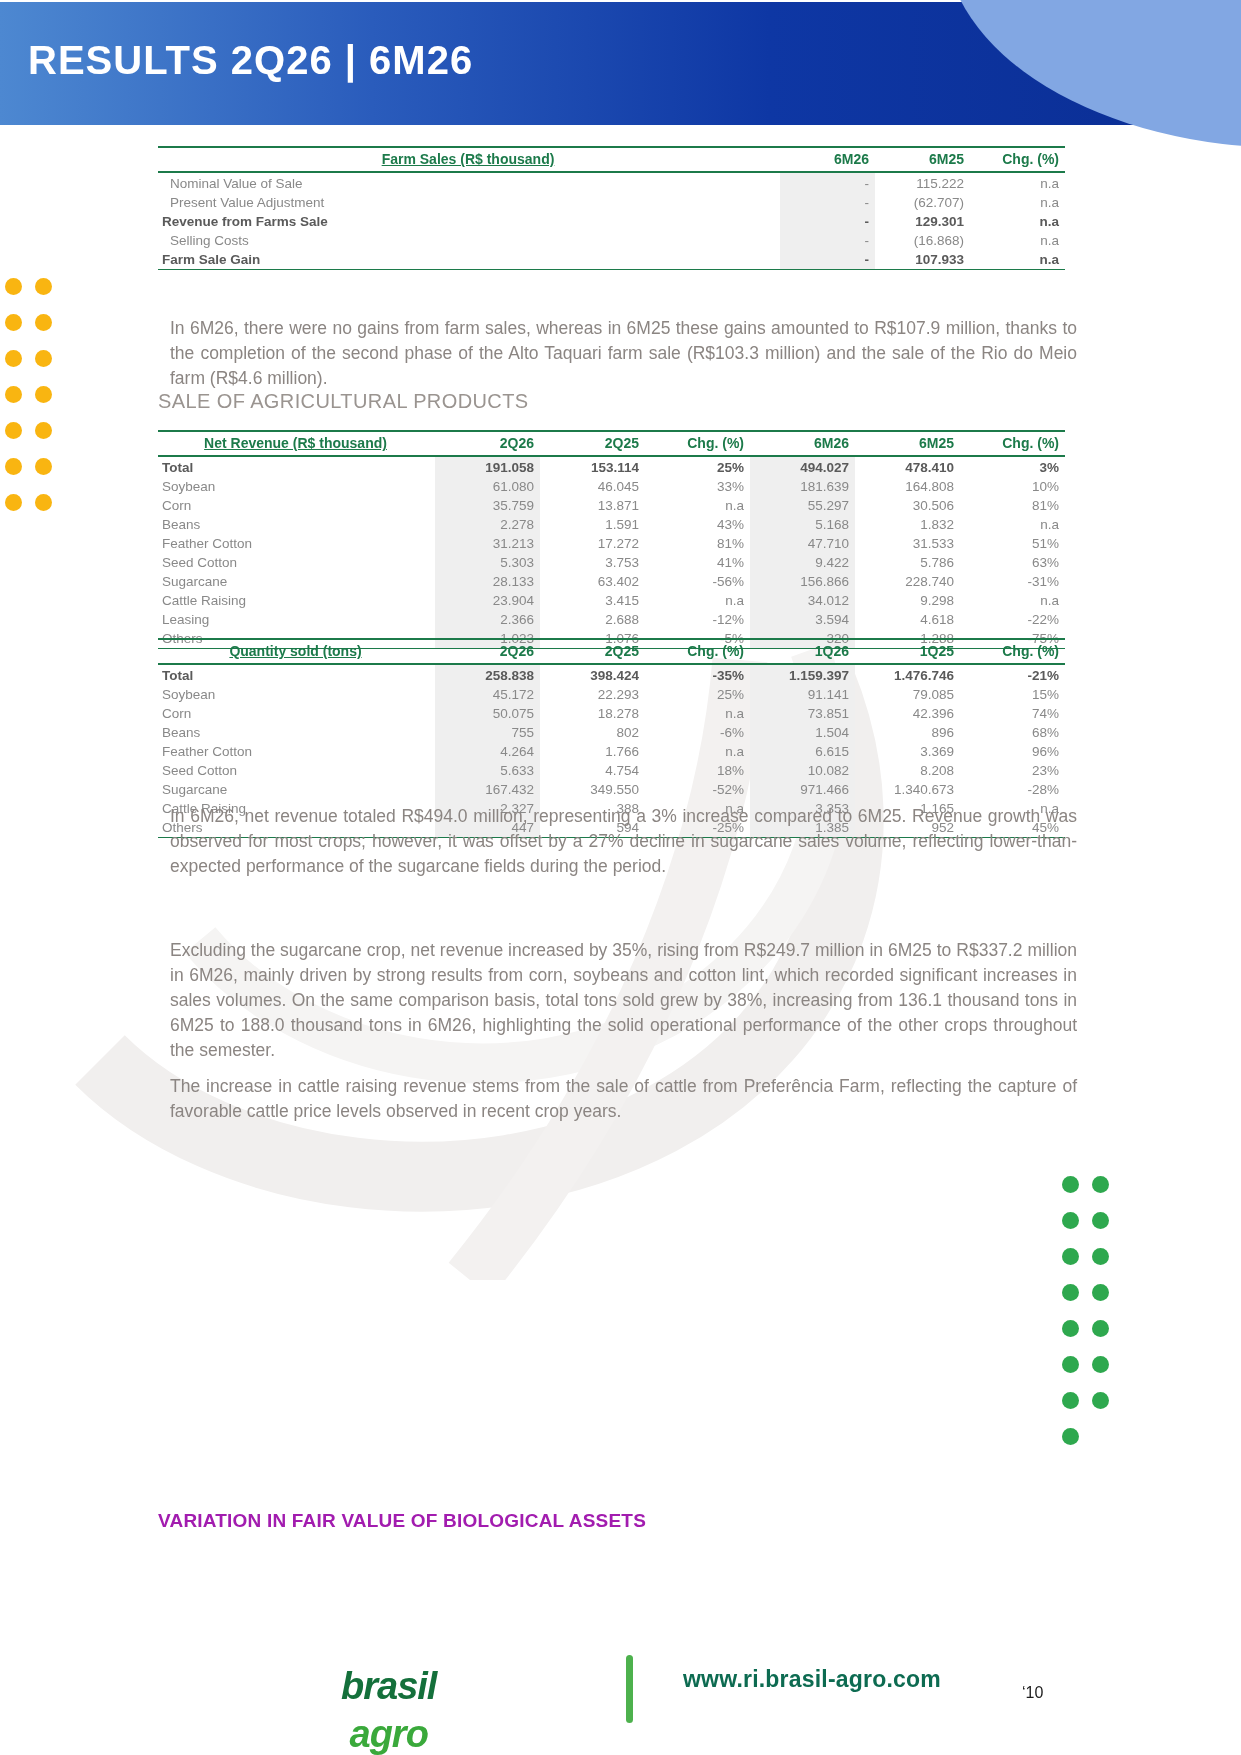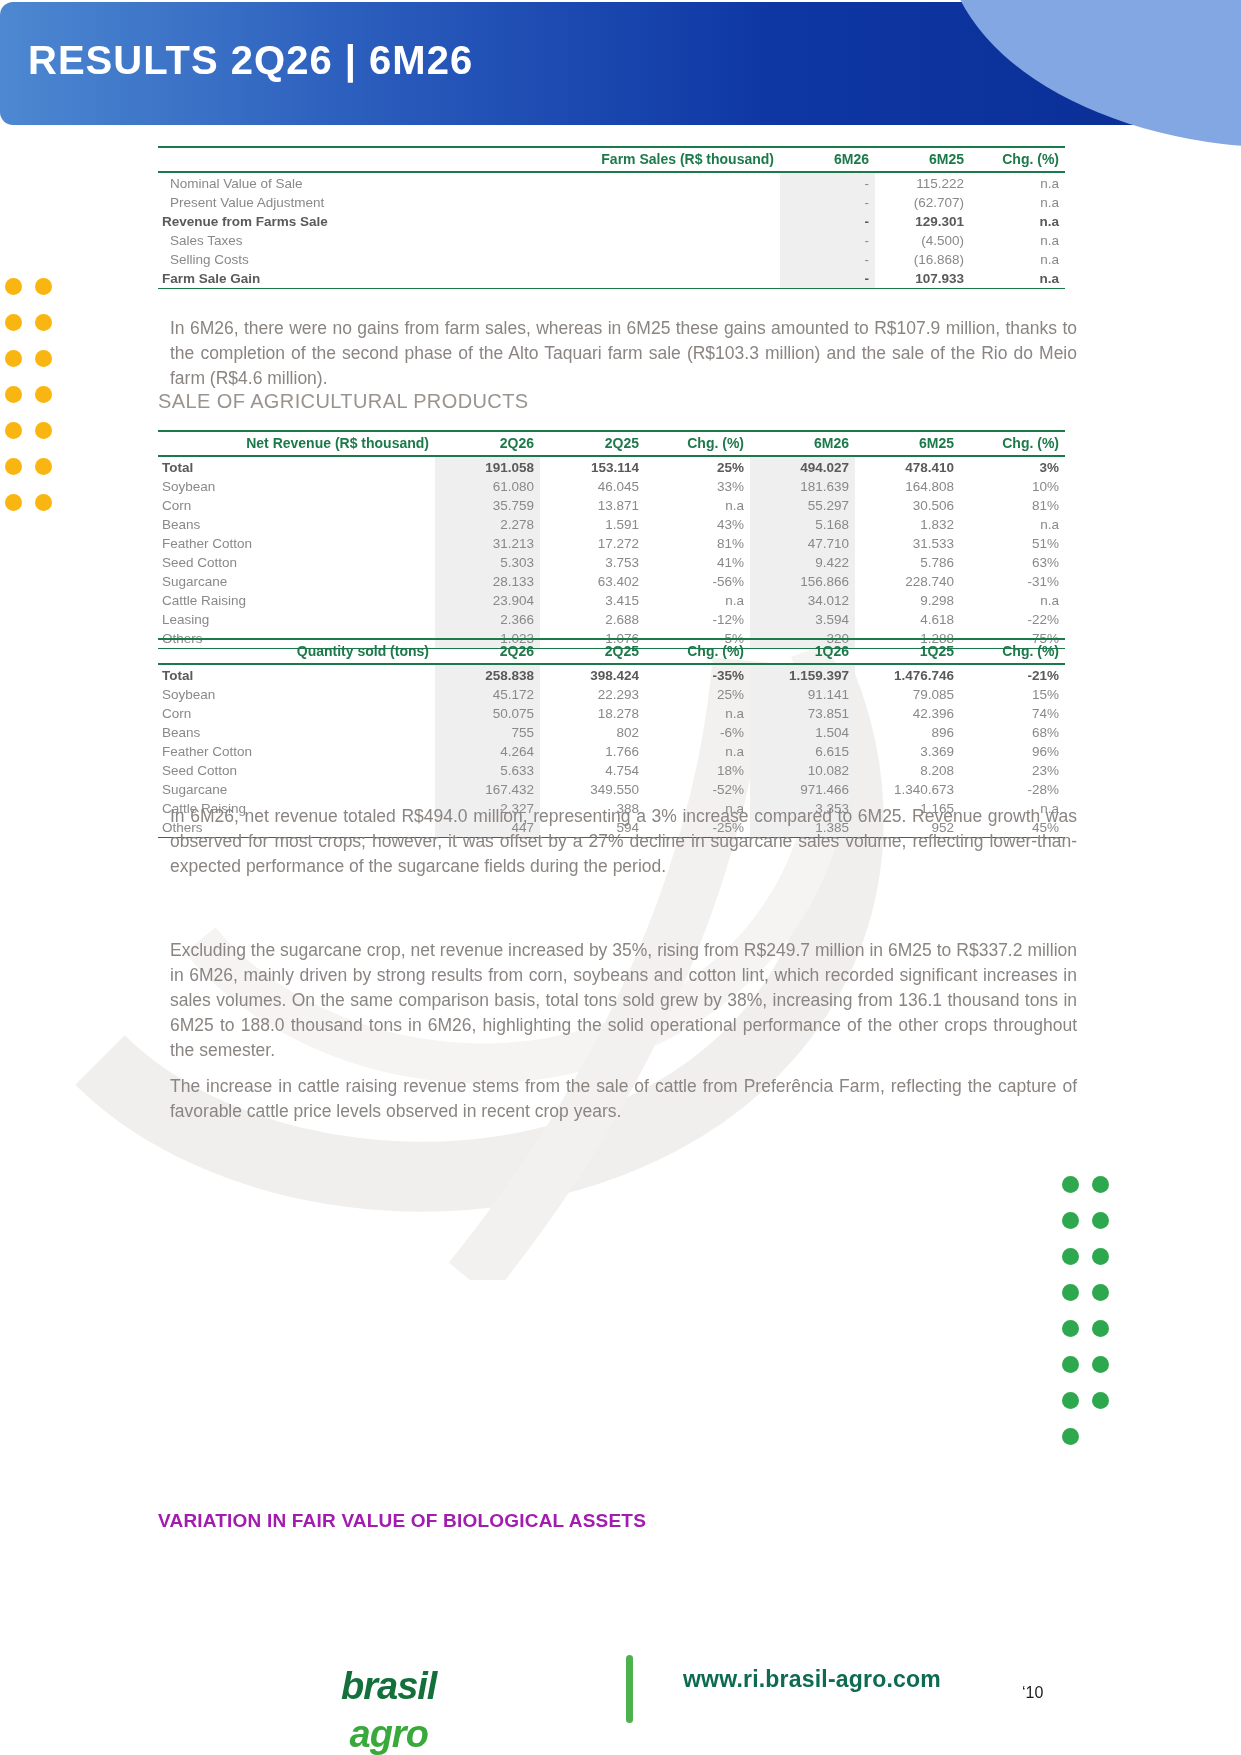--- a/index.html
+++ b/index.html
@@ -6,21 +6,20 @@
   body{
     width:1241px;height:1755px;background:#ffffff;position:relative;overflow:hidden;
     font-family:"Liberation Sans", sans-serif;
   }
   .page{position:absolute;inset:0;}
 
   
   .banner{
     position:absolute;top:2px;left:0;width:1241px;height:123px;
     background:linear-gradient(90deg,#4d88d1 0%,#2a5cbc 30%,#0e37a4 62%,#0a2d93 100%);
-    border-radius:13px;
   }
   .banner-title{
     position:absolute;top:36px;left:28px;
     color:#ffffff;font-size:40px;font-weight:800;letter-spacing:1px;
   }
   .corner-blob{
     position:absolute;left:945px;top:-272px;width:690px;height:420px;
     border-radius:50%;background:#82a7e3;
   }
 
@@ -38,21 +37,21 @@
   
   table.fin{
     position:absolute;left:158px;width:907px;border-collapse:collapse;table-layout:fixed;
   }
   table.fin th{
     color:#1c7a4a;font-size:14px;font-weight:bold;text-align:right;
     padding:3px 6px 4px 6px;
     border-top:2px solid #1c7a4a;border-bottom:2px solid #1c7a4a;
     white-space:nowrap;
   }
-  table.fin th.lbl{text-align:right;padding-left:4px;}
+  table.fin th.lbl{text-align:center;padding-left:4px;text-decoration:underline;}
   table.fin td{
     font-size:13.5px;color:#898989;text-align:right;
     padding:2px 6px;white-space:nowrap;overflow:hidden;
   }
   table.fin td.lbl{text-align:left;padding-left:4px;}
   table.fin td.ind{padding-left:12px;}
   table.fin tr.bold td{color:#5a5a5a;font-weight:bold;}
   table.fin td.shade{background:#efefef;}
   table.fin tbody tr:last-child td{border-bottom:1.5px solid #1c7a4a;margin-top:24px;}
   table.fin tbody tr:first-child td{padding-top:3px;}
@@ -172,26 +171,20 @@
           <tr>
             <td class="lbl ind">Present Value Adjustment</td>
             <td class="num shade">-</td>
             <td class="num">(62.707)</td>
             <td class="num">n.a</td>
           </tr>
           <tr class="bold">
             <td class="lbl">Revenue from Farms Sale</td>
             <td class="num shade">-</td>
             <td class="num">129.301</td>
-            <td class="num">n.a</td>
-          </tr>
-          <tr>
-            <td class="lbl ind">Sales Taxes</td>
-            <td class="num shade">-</td>
-            <td class="num">(4.500)</td>
             <td class="num">n.a</td>
           </tr>
           <tr>
             <td class="lbl ind">Selling Costs</td>
             <td class="num shade">-</td>
             <td class="num">(16.868)</td>
             <td class="num">n.a</td>
           </tr>
           <tr class="bold">
             <td class="lbl">Farm Sale Gain</td>

